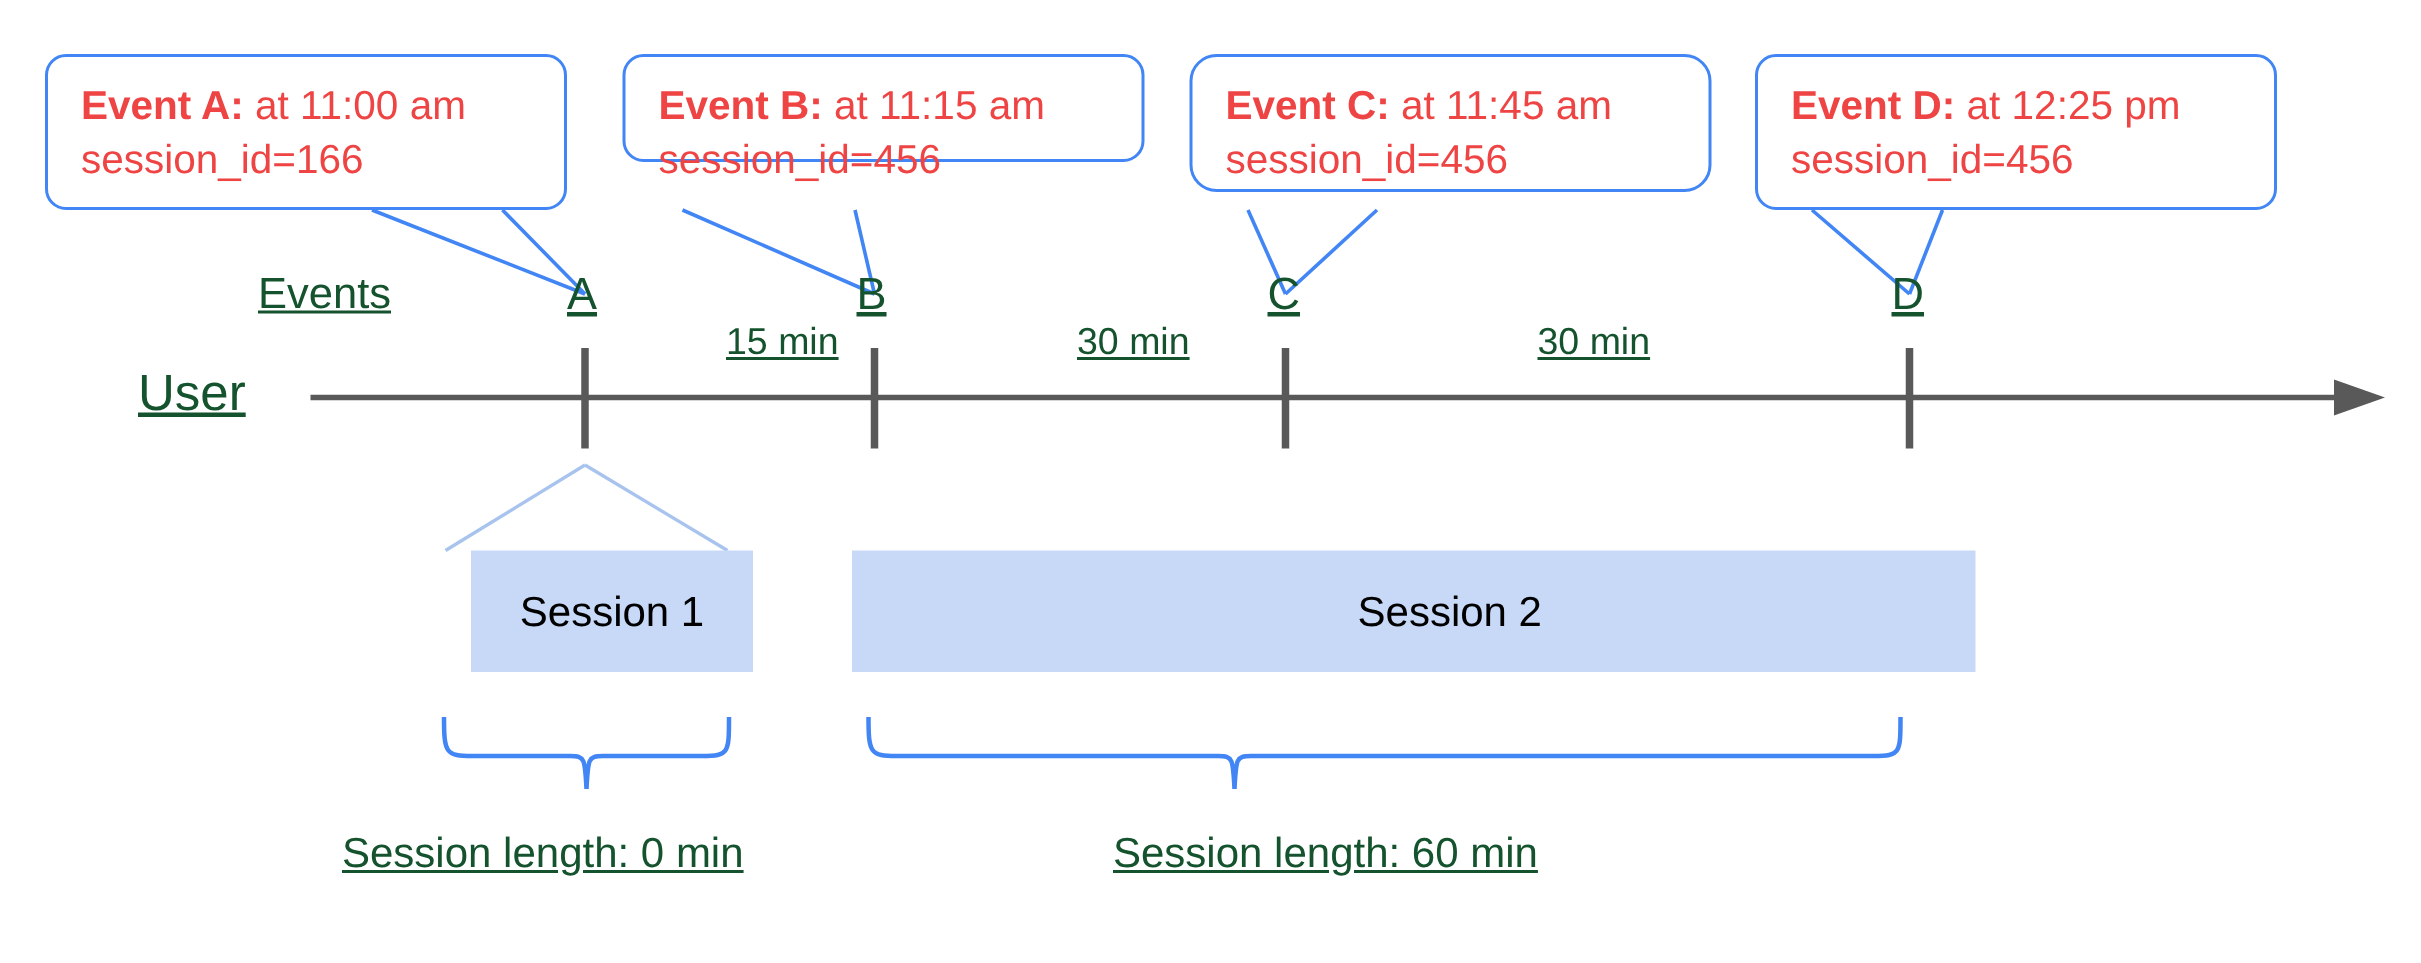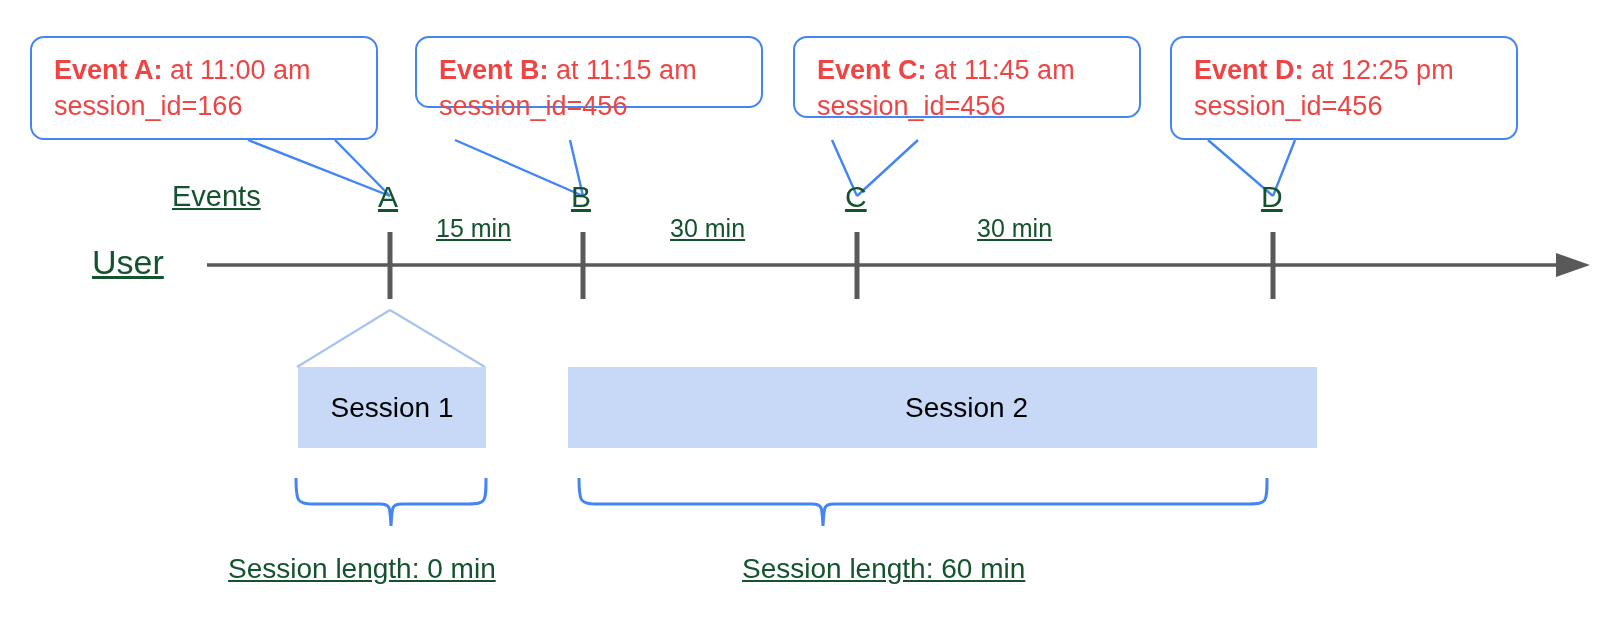--- a/index.html
+++ b/index.html
@@ -44,21 +44,21 @@
   .lbl {
     position: absolute;
     color: #14532d;
     white-space: nowrap;
     z-index: 6;
     text-decoration: underline;
   }
   .lbl-user    { font-size: 34px; left: 92px;  top: 243px; }
   .lbl-events  { font-size: 29px; left: 172px; top: 180px; }
   .tickletter  { font-size: 30px; }
-  .gapmin      { font-size: 25px; }
+  .gapmin      { font-size: 25px; margin-left: 48px; }
   .sesslen     { font-size: 28px; }
 
   
   .sessbar {
     position: absolute;
     background: #c7d9f7;
     z-index: 3;
     display: flex;
     align-items: center;
     justify-content: center;
@@ -76,21 +76,21 @@
   <div class="callout" style="left:30px; top:36px; width:348px; height:104px;">
     <span class="lead">Event A:</span><span> at 11:00 am</span>
     <span class="l2">session_id=166</span>
   </div>
 
   <div class="callout" style="left:415px; top:36px; width:348px; height:72px;">
     <span class="lead">Event B:</span><span> at 11:15 am</span>
     <span class="l2">session_id=456</span>
   </div>
 
-  <div class="callout" style="left:793px; top:36px; width:348px; height:82px;">
+  <div class="callout" style="left:793px; top:36px; width:348px; height:92px;border-radius:18px;">
     <span class="lead">Event C:</span><span> at 11:45 am</span>
     <span class="l2">session_id=456</span>
   </div>
 
   <div class="callout" style="left:1170px; top:36px; width:348px; height:104px;">
     <span class="lead">Event D:</span><span> at 12:25 pm</span>
     <span class="l2">session_id=456</span>
   </div>
 
   <svg id="vec" viewBox="0 0 1614 642" xmlns="http://www.w3.org/2000/svg">
@@ -135,21 +135,21 @@
 
     <path fill="none" stroke="#4285f4" stroke-width="3" d="M 579 478
              C 579 502, 580 504, 598 504
              L 812 504
              C 822 504, 822 506, 823 526
              C 824 506, 824 504, 834 504
              L 1249 504
              C 1267 504, 1267 502, 1267 478"></path>
   </svg>
 
-  <div class="sessbar" style="left:298px; top:367px; width:188px; height:81px;">
+  <div class="sessbar" style="left:314px; top:367px; width:188px; height:81px;">
     <span>Session 1</span>
   </div>
 
   <div class="sessbar" style="left:568px; top:367px; width:701px; height:81px;padding-left:48px;">
     <span>Session 2</span>
   </div>
 
   <div class="lbl lbl-events">Events</div>
   <div class="lbl lbl-user">User</div>
 

